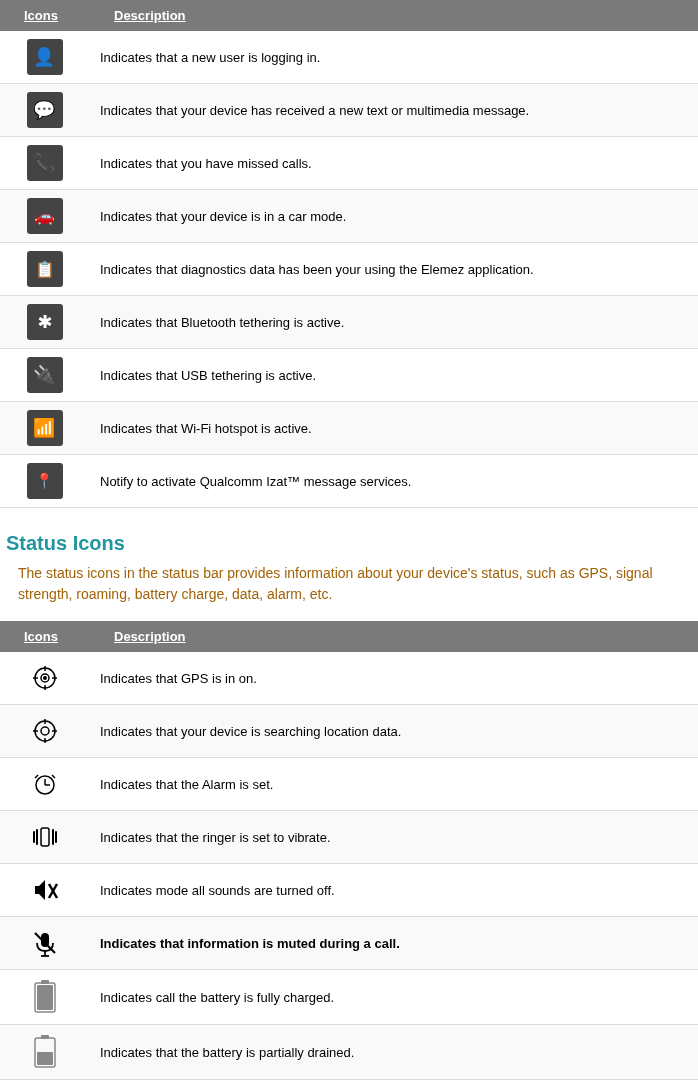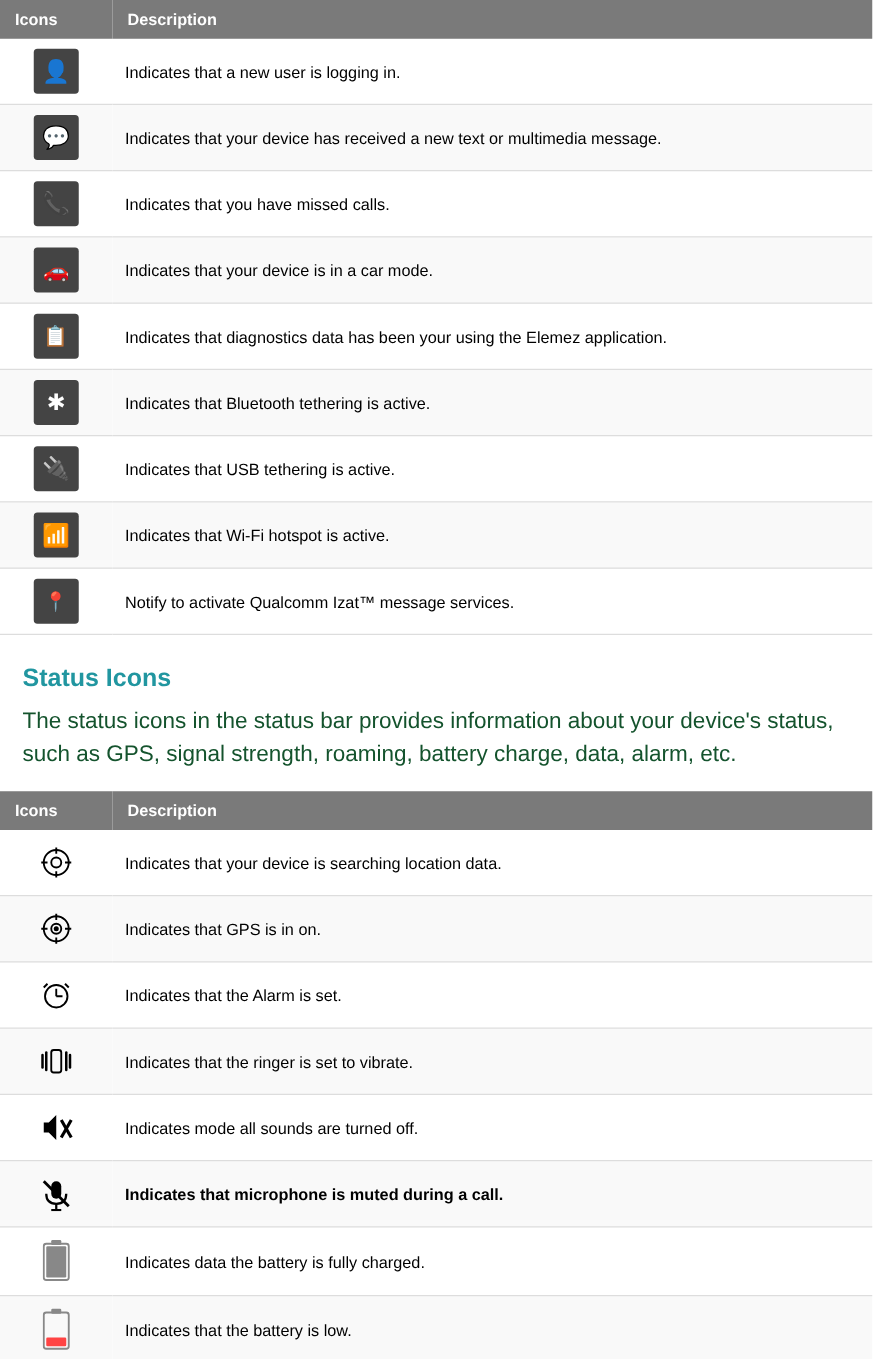--- a/index.html
+++ b/index.html
@@ -22,23 +22,24 @@
     .icon-table {
       width: 100%;
       border-collapse: collapse;
       margin-bottom: 0;
     }
 
     .icon-table th {
       background-color: #7a7a7a;
       color: #fff;
       font-weight: bold;
-      padding: 8px 12px;
+      padding: 8px 24px;
       text-align: left;
       font-size: 13px;
+      text-decoration: underline;
     }
 
     .icon-table td {
       border-bottom: 1px solid #ddd;
       padding: 8px 10px;
       vertical-align: middle;
     }
 
     .icon-table tr:nth-child(even) td {
       background-color: #f9f9f9;
@@ -51,26 +52,26 @@
 
     .desc-col {
       padding-left: 15px;
     }
 
     
     .section-title {
       color: #2196a0;
       font-size: 20px;
       font-weight: bold;
-      margin: 24px 18px 8px 18px;
+      margin: 24px 18px 8px 6px;
     }
 
     .section-desc {
-      font-size: 18px;
-      color: #14532d;
+      font-size: 14px;
+      color: #a16207;
       margin: 0 18px 16px 18px;
       line-height: 1.5;
     }
 
     .highlighted-row td {
       font-weight: bold;
       background-color: #f0f0f0;
     }
 
   </style>
@@ -135,45 +136,45 @@
         <th class="icon-col">Icons</th>
         <th class="desc-col">Description</th>
       </tr>
     </thead>
     <tbody id="status-tbody">
     <tr>
           <td class="icon-col"><span style="display:inline-flex;align-items:center;justify-content:center;width:36px;height:36px;font-size:22px;color:#000;">
         <svg width="28" height="28" viewBox="0 0 28 28">
           <circle cx="14" cy="14" r="10" fill="none" stroke="#000" stroke-width="1.5"></circle>
           <circle cx="14" cy="14" r="4" fill="none" stroke="#000" stroke-width="1.5"></circle>
-          <line x1="14" y1="2" x2="14" y2="7" stroke="#000" stroke-width="1.5"></line>
-          <line x1="14" y1="21" x2="14" y2="26" stroke="#000" stroke-width="1.5"></line>
-          <line x1="2" y1="14" x2="7" y2="14" stroke="#000" stroke-width="1.5"></line>
-          <line x1="21" y1="14" x2="26" y2="14" stroke="#000" stroke-width="1.5"></line>
-        </svg>
-      </span></td>
-          <td class="desc-col">Indicates that your device is searching location  data.</td>
-        </tr>
-        <tr>
-          <td class="icon-col"><span style="display:inline-flex;align-items:center;justify-content:center;width:36px;height:36px;font-size:22px;color:#000;">
-        <svg width="28" height="28" viewBox="0 0 28 28">
-          <circle cx="14" cy="14" r="10" fill="none" stroke="#000" stroke-width="1.5"></circle>
-          <circle cx="14" cy="14" r="4" fill="none" stroke="#000" stroke-width="1.5"></circle>
           <circle cx="14" cy="14" r="2" fill="#000"></circle>
           <line x1="14" y1="2" x2="14" y2="7" stroke="#000" stroke-width="1.5"></line>
           <line x1="14" y1="21" x2="14" y2="26" stroke="#000" stroke-width="1.5"></line>
           <line x1="2" y1="14" x2="7" y2="14" stroke="#000" stroke-width="1.5"></line>
           <line x1="21" y1="14" x2="26" y2="14" stroke="#000" stroke-width="1.5"></line>
         </svg>
       </span></td>
           <td class="desc-col">Indicates that GPS is in on.</td>
         </tr>
         <tr>
           <td class="icon-col"><span style="display:inline-flex;align-items:center;justify-content:center;width:36px;height:36px;font-size:22px;color:#000;">
         <svg width="28" height="28" viewBox="0 0 28 28">
+          <circle cx="14" cy="14" r="10" fill="none" stroke="#000" stroke-width="1.5"></circle>
+          <circle cx="14" cy="14" r="4" fill="none" stroke="#000" stroke-width="1.5"></circle>
+          <line x1="14" y1="2" x2="14" y2="7" stroke="#000" stroke-width="1.5"></line>
+          <line x1="14" y1="21" x2="14" y2="26" stroke="#000" stroke-width="1.5"></line>
+          <line x1="2" y1="14" x2="7" y2="14" stroke="#000" stroke-width="1.5"></line>
+          <line x1="21" y1="14" x2="26" y2="14" stroke="#000" stroke-width="1.5"></line>
+        </svg>
+      </span></td>
+          <td class="desc-col">Indicates that your device is searching location  data.</td>
+        </tr>
+        <tr>
+          <td class="icon-col"><span style="display:inline-flex;align-items:center;justify-content:center;width:36px;height:36px;font-size:22px;color:#000;">
+        <svg width="28" height="28" viewBox="0 0 28 28">
           <circle cx="14" cy="15" r="9" fill="none" stroke="#000" stroke-width="1.5"></circle>
           <line x1="14" y1="15" x2="14" y2="9" stroke="#000" stroke-width="1.5"></line>
           <line x1="14" y1="15" x2="19" y2="15" stroke="#000" stroke-width="1.5"></line>
           <line x1="7" y1="5" x2="4" y2="8" stroke="#000" stroke-width="1.5"></line>
           <line x1="21" y1="5" x2="24" y2="8" stroke="#000" stroke-width="1.5"></line>
         </svg>
       </span></td>
           <td class="desc-col">Indicates that the Alarm is  set.</td>
         </tr>
         <tr>
@@ -201,31 +202,41 @@
         <tr class="highlighted-row">
           <td class="icon-col"><span style="display:inline-flex;align-items:center;justify-content:center;width:36px;height:36px;font-size:22px;color:#000;">
         <svg width="28" height="28" viewBox="0 0 28 28">
           <rect x="10" y="4" width="8" height="14" rx="4" fill="#000"></rect>
           <path d="M6 14 Q6 22 14 22 Q22 22 22 14" fill="none" stroke="#000" stroke-width="1.8"></path>
           <line x1="14" y1="22" x2="14" y2="27" stroke="#000" stroke-width="1.8"></line>
           <line x1="10" y1="27" x2="18" y2="27" stroke="#000" stroke-width="1.8"></line>
           <line x1="4" y1="4" x2="24" y2="24" stroke="#000" stroke-width="2.2"></line>
         </svg>
       </span></td>
-          <td class="desc-col" style="font-weight: bold;">Indicates that microphone is muted during a call.</td>
+          <td class="desc-col" style="font-weight: bold;">Indicates that information is muted during a call.</td>
         </tr>
         <tr>
           <td class="icon-col"><span style="display:inline-flex;align-items:center;justify-content:center;width:36px;height:36px;">
         <svg width="22" height="34" viewBox="0 0 22 34">
           <rect x="1" y="4" width="20" height="29" rx="2" fill="none" stroke="#888" stroke-width="1.5"></rect>
           <rect x="7" y="1" width="8" height="4" rx="1" fill="#888"></rect>
           <rect x="3" y="6" width="16" height="25" rx="1" fill="#888"></rect>
         </svg>
       </span></td>
-          <td class="desc-col">Indicates data the battery is fully  charged.</td>
+          <td class="desc-col">Indicates call the battery is fully  charged.</td>
+        </tr>
+        <tr>
+          <td class="icon-col"><span style="display:inline-flex;align-items:center;justify-content:center;width:36px;height:36px;">
+        <svg width="22" height="34" viewBox="0 0 22 34">
+          <rect x="1" y="4" width="20" height="29" rx="2" fill="none" stroke="#888" stroke-width="1.5"></rect>
+          <rect x="7" y="1" width="8" height="4" rx="1" fill="#888"></rect>
+          <rect x="3" y="18" width="16" height="13" rx="1" fill="#888"></rect>
+        </svg>
+      </span></td>
+          <td class="desc-col">Indicates that the battery is partially  drained.</td>
         </tr>
         <tr>
           <td class="icon-col"><span style="display:inline-flex;align-items:center;justify-content:center;width:36px;height:36px;">
         <svg width="22" height="34" viewBox="0 0 22 34">
           <rect x="1" y="4" width="20" height="29" rx="2" fill="none" stroke="#888" stroke-width="1.5"></rect>
           <rect x="7" y="1" width="8" height="4" rx="1" fill="#888"></rect>
           <rect x="3" y="24" width="16" height="7" rx="1" fill="#f44"></rect>
         </svg>
       </span></td>
           <td class="desc-col">Indicates that the battery is  low.</td>

